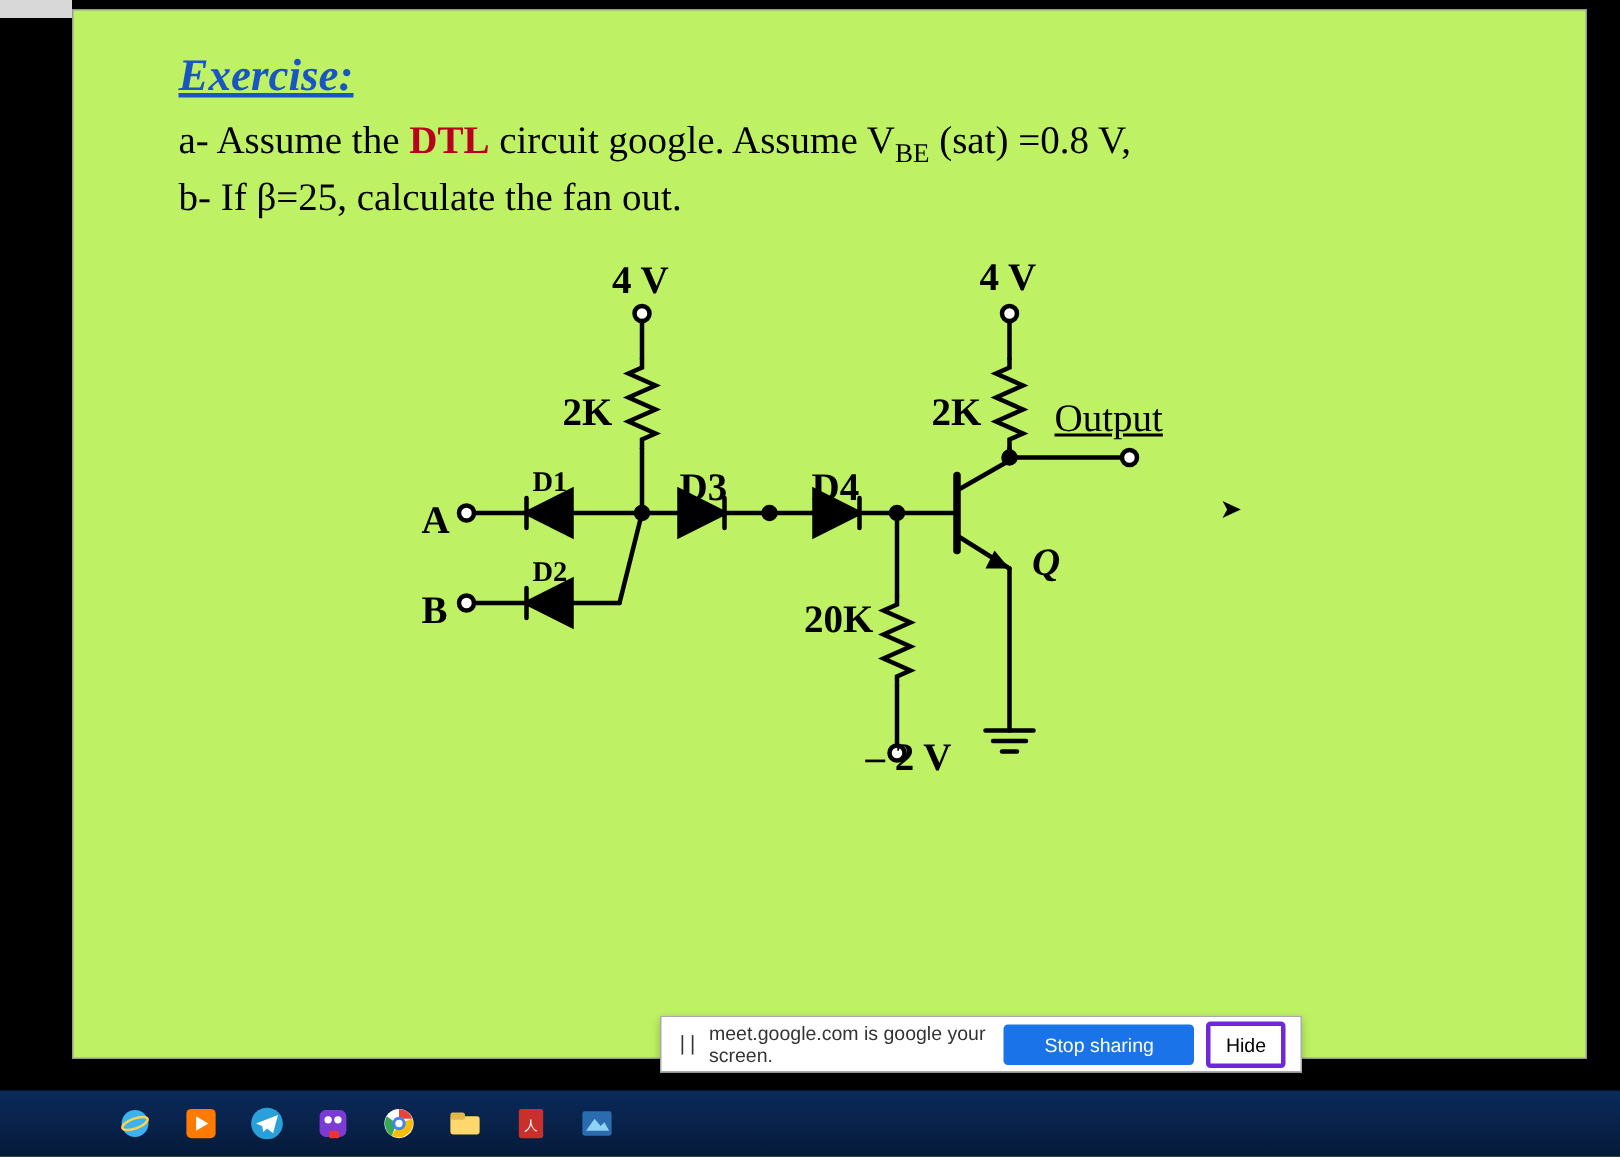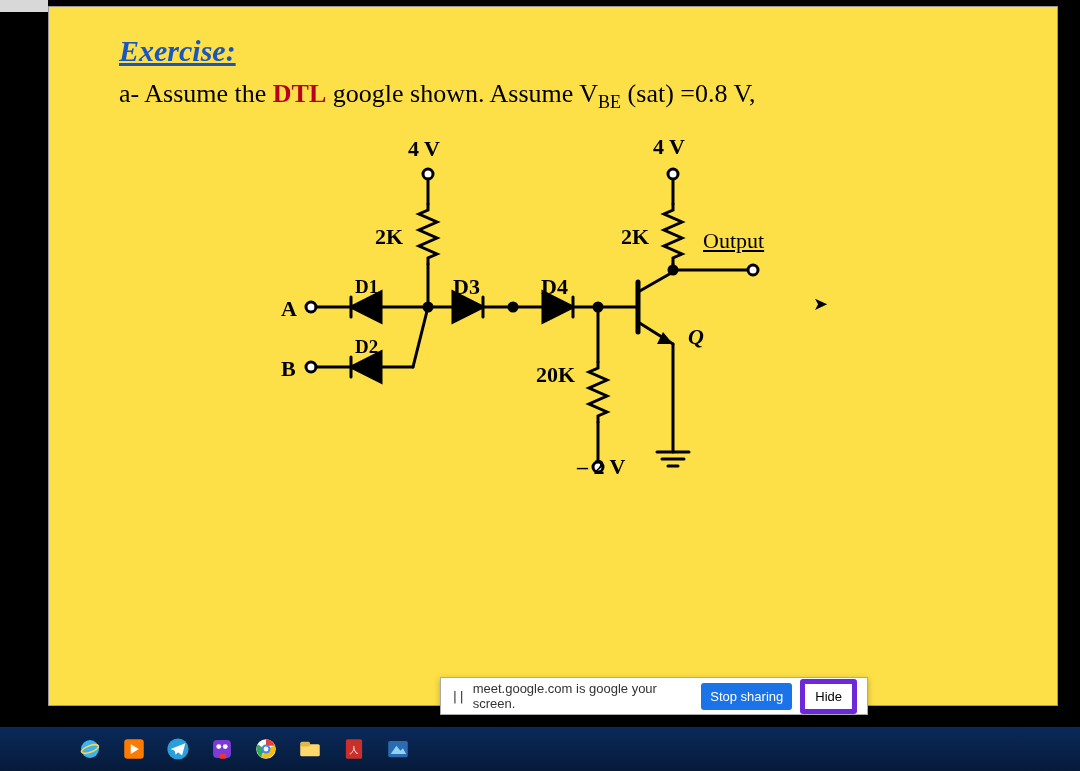--- a/index.html
+++ b/index.html
@@ -10,21 +10,21 @@
     background: #000;
     overflow: hidden;
     position: relative;
   }
   .page-frame {
     position: absolute;
     top: 6px;
     left: 48px;
     right: 22px;
     height: 700px;
-    background: #fde047;
+    background: #bef264;
     border: 1px solid #999;
   }
   .left-strip {
     position: absolute;
     left: 0; top: 0; width: 48px; height: 12px;
     background: #d8d8d8;
   }
   .content {
     padding: 24px 70px 10px 70px;
     font-size: 26px;
@@ -46,21 +46,21 @@
     position: relative;
     width: 620px;
     height: 400px;
     margin: 18px auto 0 auto;
   }
   .circuit-wrap svg { position: absolute; left: 0; top: 0; }
   .lbl {
     position: absolute;
     font-family: "Times New Roman", serif;
     font-weight: bold;
-    font-size: 22px;
+    font-size: 26px;
     color: #000;
     white-space: nowrap;
   }
   .cursor-arrow {
     position: absolute;
     font-size: 18px;
     color: #000;
   }
   
   .share-bar {
@@ -78,28 +78,28 @@
     font-family: Arial, sans-serif;
     font-size: 13px;
     color: #333;
     gap: 8px;
   }
   .share-bar .pause { letter-spacing: -1px; font-family: monospace; }
   .stop-btn {
     background: #1a73e8;
     color: #fff;
     border: none;
-    padding: 6px 9px;
+    padding: 6px 27px;
     font-size: 13px;
     border-radius: 3px;
     cursor: pointer;
   }
   .hide-btn {
     background: #fff;
-    border: 5px solid #6d28d9;
+    border: 3px solid #6d28d9;
     padding: 5px 10px;
     font-size: 13px;
     border-radius: 3px;
     cursor: pointer;
   }
   
   .taskbar {
     position: absolute;
     left: 0; right: 0; bottom: 0;
     height: 44px;
@@ -121,22 +121,23 @@
 </style>
 </head>
 <body>
 
 <div class="left-strip"></div>
 
 <div class="page-frame">
   <div class="content">
     <div class="title">Exercise:</div>
     <div>
-      <span>a- Assume the </span><span class="dtl">DTL</span><span> google shown. Assume V</span><span class="sub bold">BE</span><span class="bold"> (sat) =0.8 V,</span>
+      <span>a- Assume the </span><span class="dtl">DTL</span><span> circuit google. Assume V</span><span class="sub bold">BE</span><span class="bold"> (sat) =0.8 V,</span>
     </div>
+    <div>b- If β=25, calculate the fan out.</div>
 
     <div class="circuit-wrap">
       <svg width="620" height="400" viewBox="0 0 620 400">
         <g stroke="#000" stroke-width="3" fill="none" stroke-linecap="round">
 
           <circle cx="185" cy="42" r="5" fill="#fff"></circle>
           <line x1="185" y1="47" x2="185" y2="72"></line>
 
           <path d="M185 72 l0 6 l-9 4 l18 8 l-18 8 l18 8 l-18 8 l18 8 l-9 4 l0 6"></path>
           <line x1="185" y1="132" x2="185" y2="175"></line>

